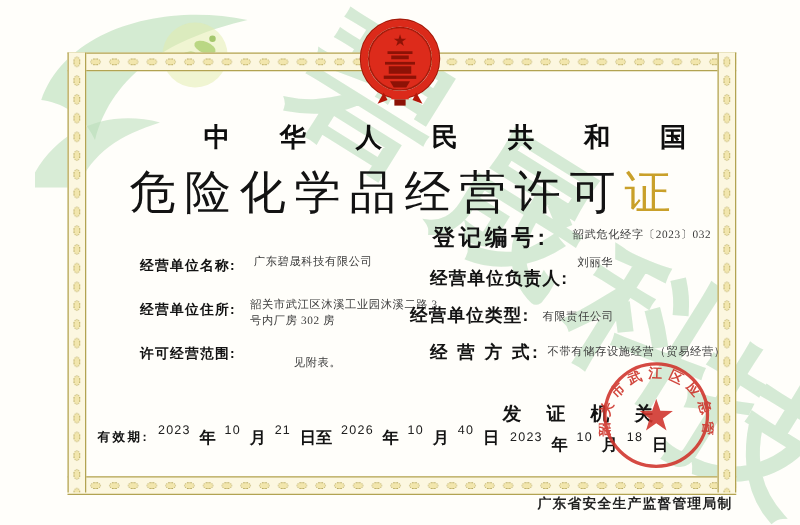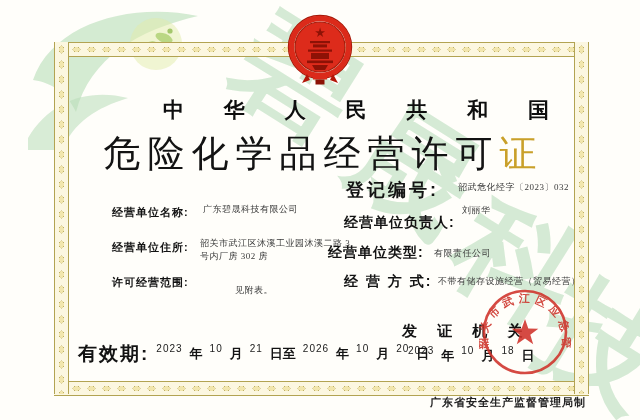--- a/index.html
+++ b/index.html
@@ -155,30 +155,30 @@
       <path id="sealArc" d="M 9,63 A 38,38 0 1 1 83,63" fill="none"></path>
     </defs>
     <circle cx="46" cy="46" r="41" fill="none" stroke="#d0322a" stroke-width="2.6"></circle>
     <polygon points="46,33 49.3,42.5 59.3,42.7 51.3,48.7 54.2,58.3 46,52.6 37.8,58.3 40.7,48.7 32.7,42.7 42.7,42.5" fill="#d0322a"></polygon>
     <text font-size="11" fill="#cc2f26" letter-spacing="4.5" font-weight="bold">
       <textPath href="#sealArc">韶关市武江区应急管理局</textPath>
     </text>
   </svg>
 
   <div class="abs dateline" style="left:78px; top:341px;">
-    <span class="label" style="font-size:19px; letter-spacing:2px;">有效期:</span>
+    <span class="label" style="font-size:10px; letter-spacing:2px;">有效期:</span>
     <span class="num">2023</span>
     <span class="unit">年</span>
     <span class="num">10</span>
     <span class="unit">月</span>
     <span class="num">21</span>
     <span class="unit">日至</span>
     <span class="num">2026</span>
     <span class="unit">年</span>
     <span class="num">10</span>
     <span class="unit">月</span>
-    <span class="num">20</span>
+    <span class="num">40</span>
     <span class="unit">日</span>
   </div>
 
   <span class="abs maker" style="left:430px; top:395px;">广东省安全生产监督管理局制</span>
 
 </div>
 
 </body></html>

